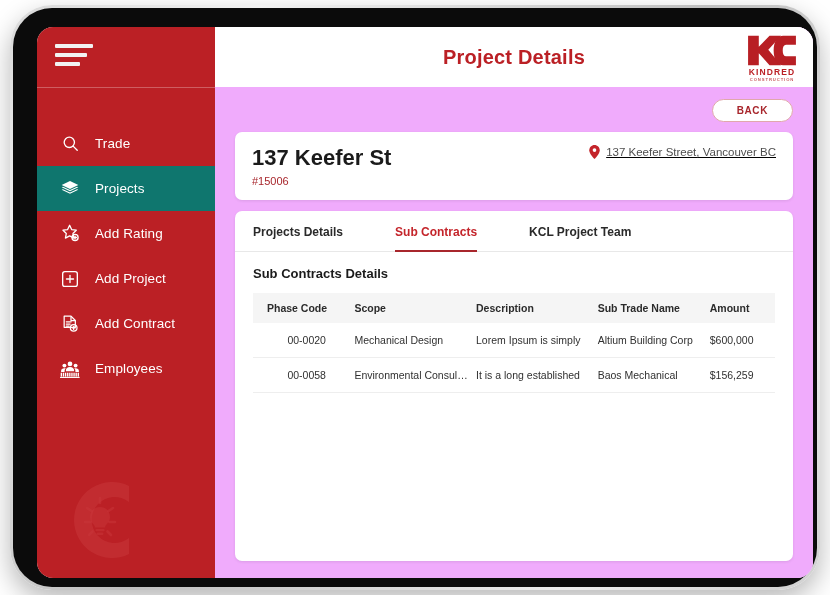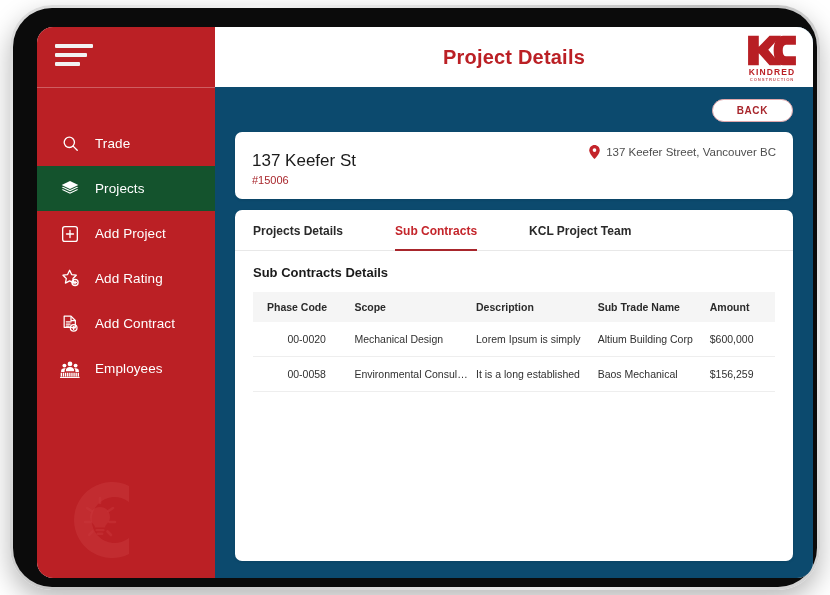--- a/index.html
+++ b/index.html
@@ -91,21 +91,21 @@
 
   #sidebar-nav { padding-top: 33px; position: relative; z-index: 2; }
   .nav-item {
     display: flex;
     align-items: center;
     height: 45px;
     padding-left: 20px;
     cursor: pointer;
     color: #ffffff;
   }
-  .nav-item.active { background: #14532d; }
+  .nav-item.active { background: #0f766e; }
   .nav-icon {
     width: 26px;
     height: 26px;
     flex: 0 0 26px;
     display: flex;
     align-items: center;
     justify-content: center;
     margin-right: 12px;
   }
   .nav-icon svg { display: block; }
@@ -120,21 +120,21 @@
     left: 22px;
     bottom: 8px;
     width: 110px;
     height: 100px;
     opacity: 1;
     z-index: 1;
     pointer-events: none;
   }
 
   
-  #main { flex: 1; height: 100%; display: flex; flex-direction: column; background: #0c4a6e; min-width:0; }
+  #main { flex: 1; height: 100%; display: flex; flex-direction: column; background: #f0abfc; min-width:0; }
 
   #topbar {
     height: 60px;
     background: #ffffff;
     display: flex;
     align-items: center;
     justify-content: center;
     position: relative;
     flex: 0 0 60px;
   }
@@ -202,34 +202,34 @@
   }
 
   #project-header-card {
     padding: 12px 17px 13px 17px;
     display: flex;
     justify-content: space-between;
     align-items: flex-start;
     margin-bottom: 11px;
   }
   #project-name {
-    font-size: 17px;
-    font-weight: normal;
+    font-size: 22px;
+    font-weight: bold;
     color: #1b1b1b;
     line-height: 1.25;
-    margin-top: 6px;
   }
   #project-code {
     font-size: 11px;
     color: #a8262c;
     margin-top: 3px;
   }
   #project-location {
     text-align: right;
     max-width: 200px;
+    text-decoration: underline;
   }
   #project-location-line {
     display: flex;
     align-items: flex-start;
     justify-content: flex-end;
   }
   #pin-icon { margin-right: 6px; margin-top: 1px; flex: 0 0 auto; }
   #project-address {
     font-size: 11.5px;
     color: #4e4e4e;
@@ -342,39 +342,39 @@
               <path d="M12 2.4 22 7.2l-10 4.8L2 7.2z"></path>
               <path d="M12 13.2 3.6 9.2 2 10l10 4.8L22 10l-1.6-.8z"></path>
               <path d="M12 16.2 3.6 12.2 2 13l10 4.8L22 13l-1.6-.8z"></path>
             </svg>
           </span>
           <span class="nav-label">Projects</span>
         </div>
 
         <div class="nav-item">
           <span class="nav-icon">
-            <svg width="20" height="20" viewBox="0 0 24 24" fill="none" stroke="#ffffff" stroke-width="1.6">
-              <rect x="3.2" y="3.2" width="17.6" height="17.6" rx="2.6"></rect>
-              <line x1="12" y1="7.8" x2="12" y2="16.2" stroke-linecap="round"></line>
-              <line x1="7.8" y1="12" x2="16.2" y2="12" stroke-linecap="round"></line>
-            </svg>
-          </span>
-          <span class="nav-label">Add Project</span>
-        </div>
-
-        <div class="nav-item">
-          <span class="nav-icon">
             <svg width="21" height="21" viewBox="0 0 24 24" fill="none" stroke="#ffffff" stroke-width="1.5" stroke-linejoin="round">
               <path d="M11 2.6 13.3 7.5 18.6 8.2 14.8 12 15.8 17.2 11 14.8 6.2 17.2 7.2 12 3.4 8.2 8.7 7.5z"></path>
               <circle cx="17.2" cy="16.6" r="3.5"></circle>
               <line x1="17.2" y1="14.9" x2="17.2" y2="18.3" stroke-linecap="round"></line>
               <line x1="15.5" y1="16.6" x2="18.9" y2="16.6" stroke-linecap="round"></line>
             </svg>
           </span>
           <span class="nav-label">Add Rating</span>
+        </div>
+
+        <div class="nav-item">
+          <span class="nav-icon">
+            <svg width="20" height="20" viewBox="0 0 24 24" fill="none" stroke="#ffffff" stroke-width="1.6">
+              <rect x="3.2" y="3.2" width="17.6" height="17.6" rx="2.6"></rect>
+              <line x1="12" y1="7.8" x2="12" y2="16.2" stroke-linecap="round"></line>
+              <line x1="7.8" y1="12" x2="16.2" y2="12" stroke-linecap="round"></line>
+            </svg>
+          </span>
+          <span class="nav-label">Add Project</span>
         </div>
 
         <div class="nav-item">
           <span class="nav-icon">
             <svg width="20" height="20" viewBox="0 0 24 24" fill="none" stroke="#ffffff" stroke-width="1.5">
               <path d="M5 2.6h8.2L18.4 7.8V16H5z" stroke-linejoin="round"></path>
               <path d="M13.2 2.6v5.2h5.2" stroke-linejoin="round"></path>
               <line x1="7.6" y1="9.4" x2="13.4" y2="9.4" stroke-linecap="round"></line>
               <line x1="7.6" y1="12" x2="12.2" y2="12" stroke-linecap="round"></line>
               <line x1="7.6" y1="14.4" x2="11" y2="14.4" stroke-linecap="round"></line>

